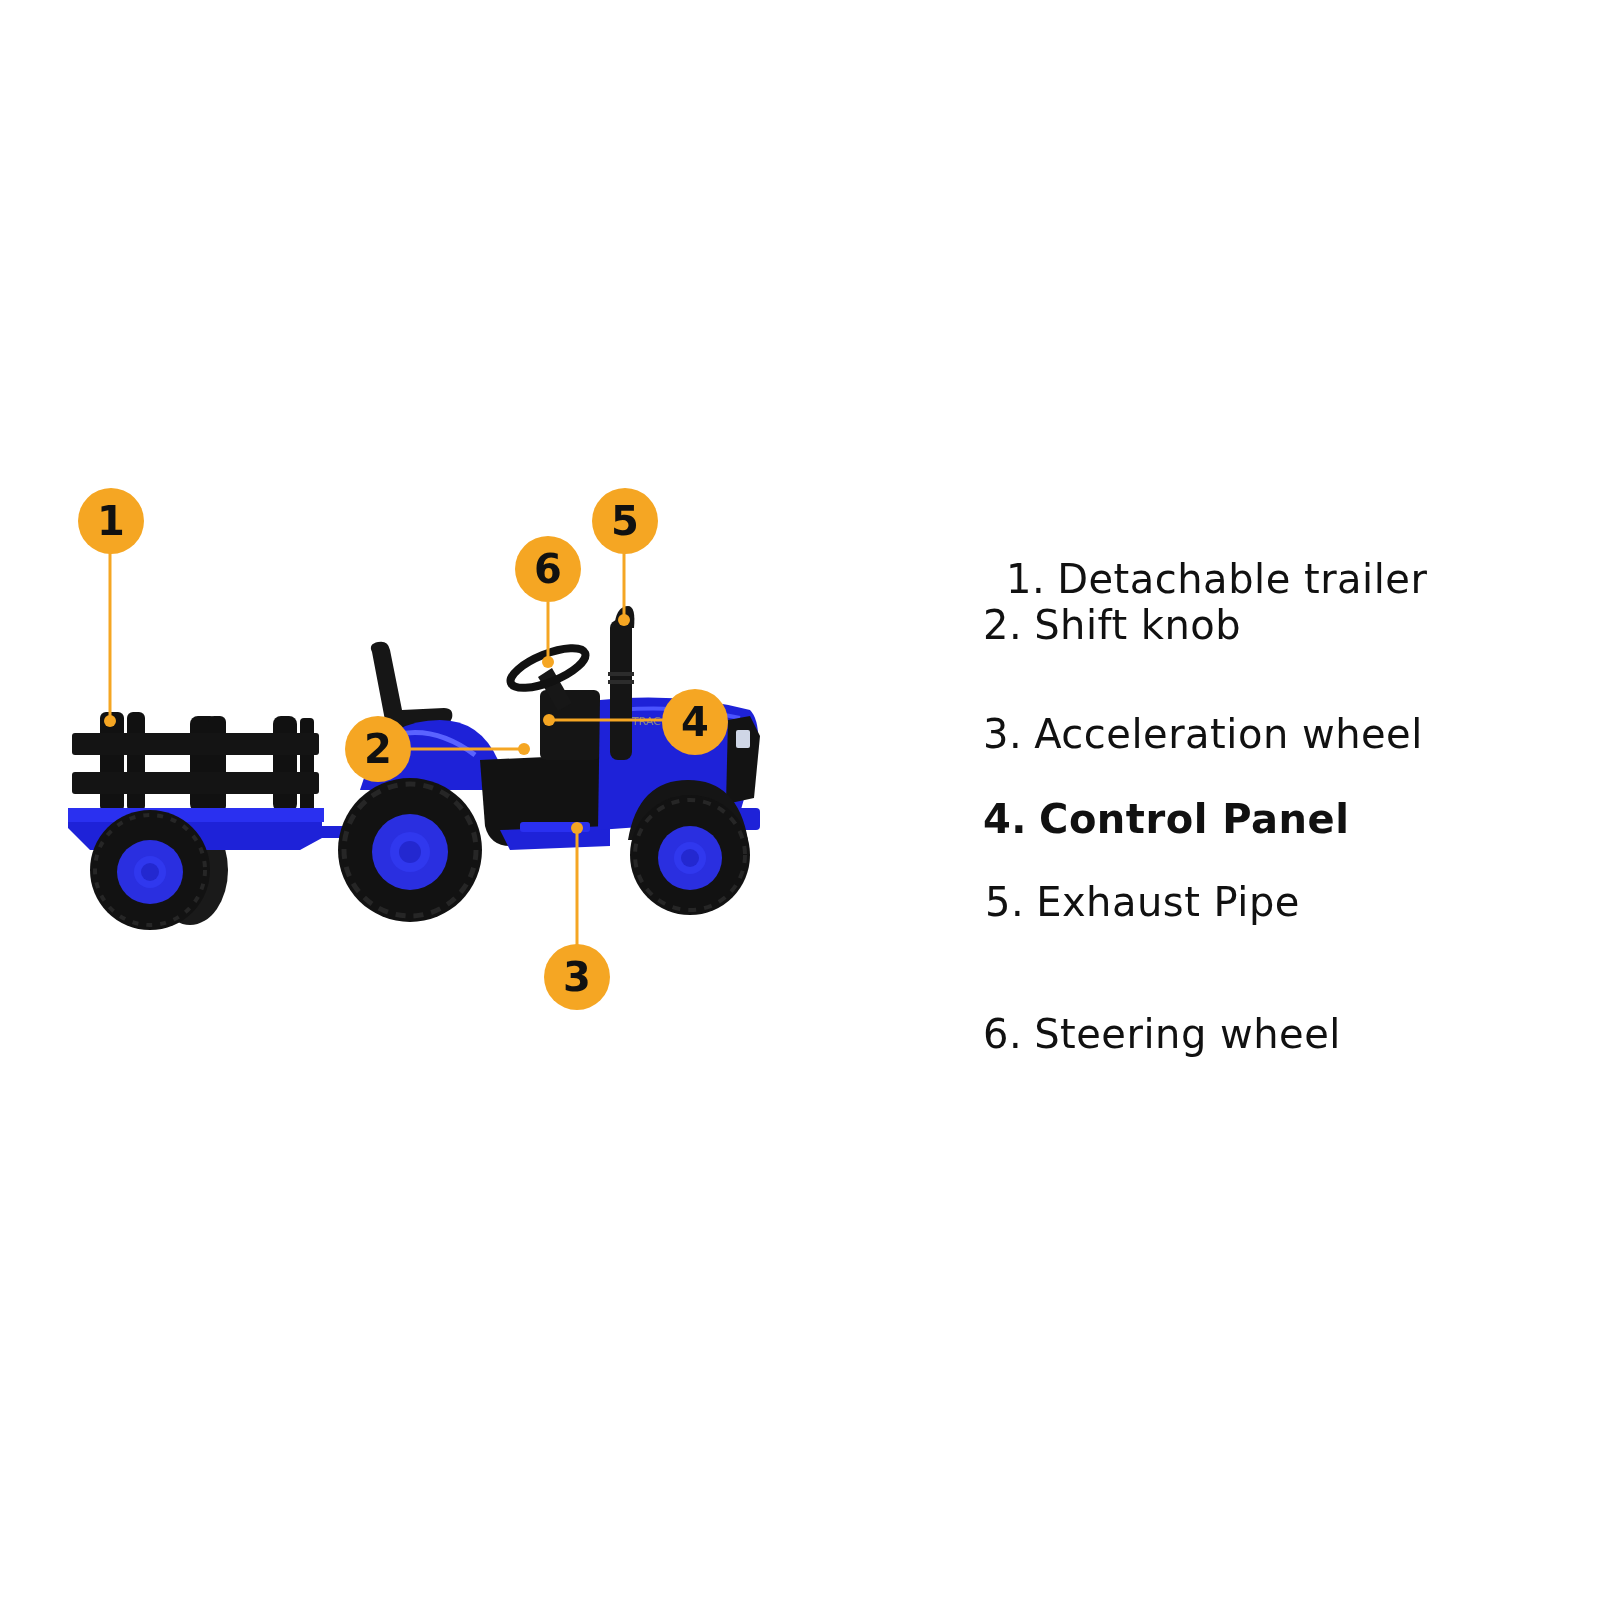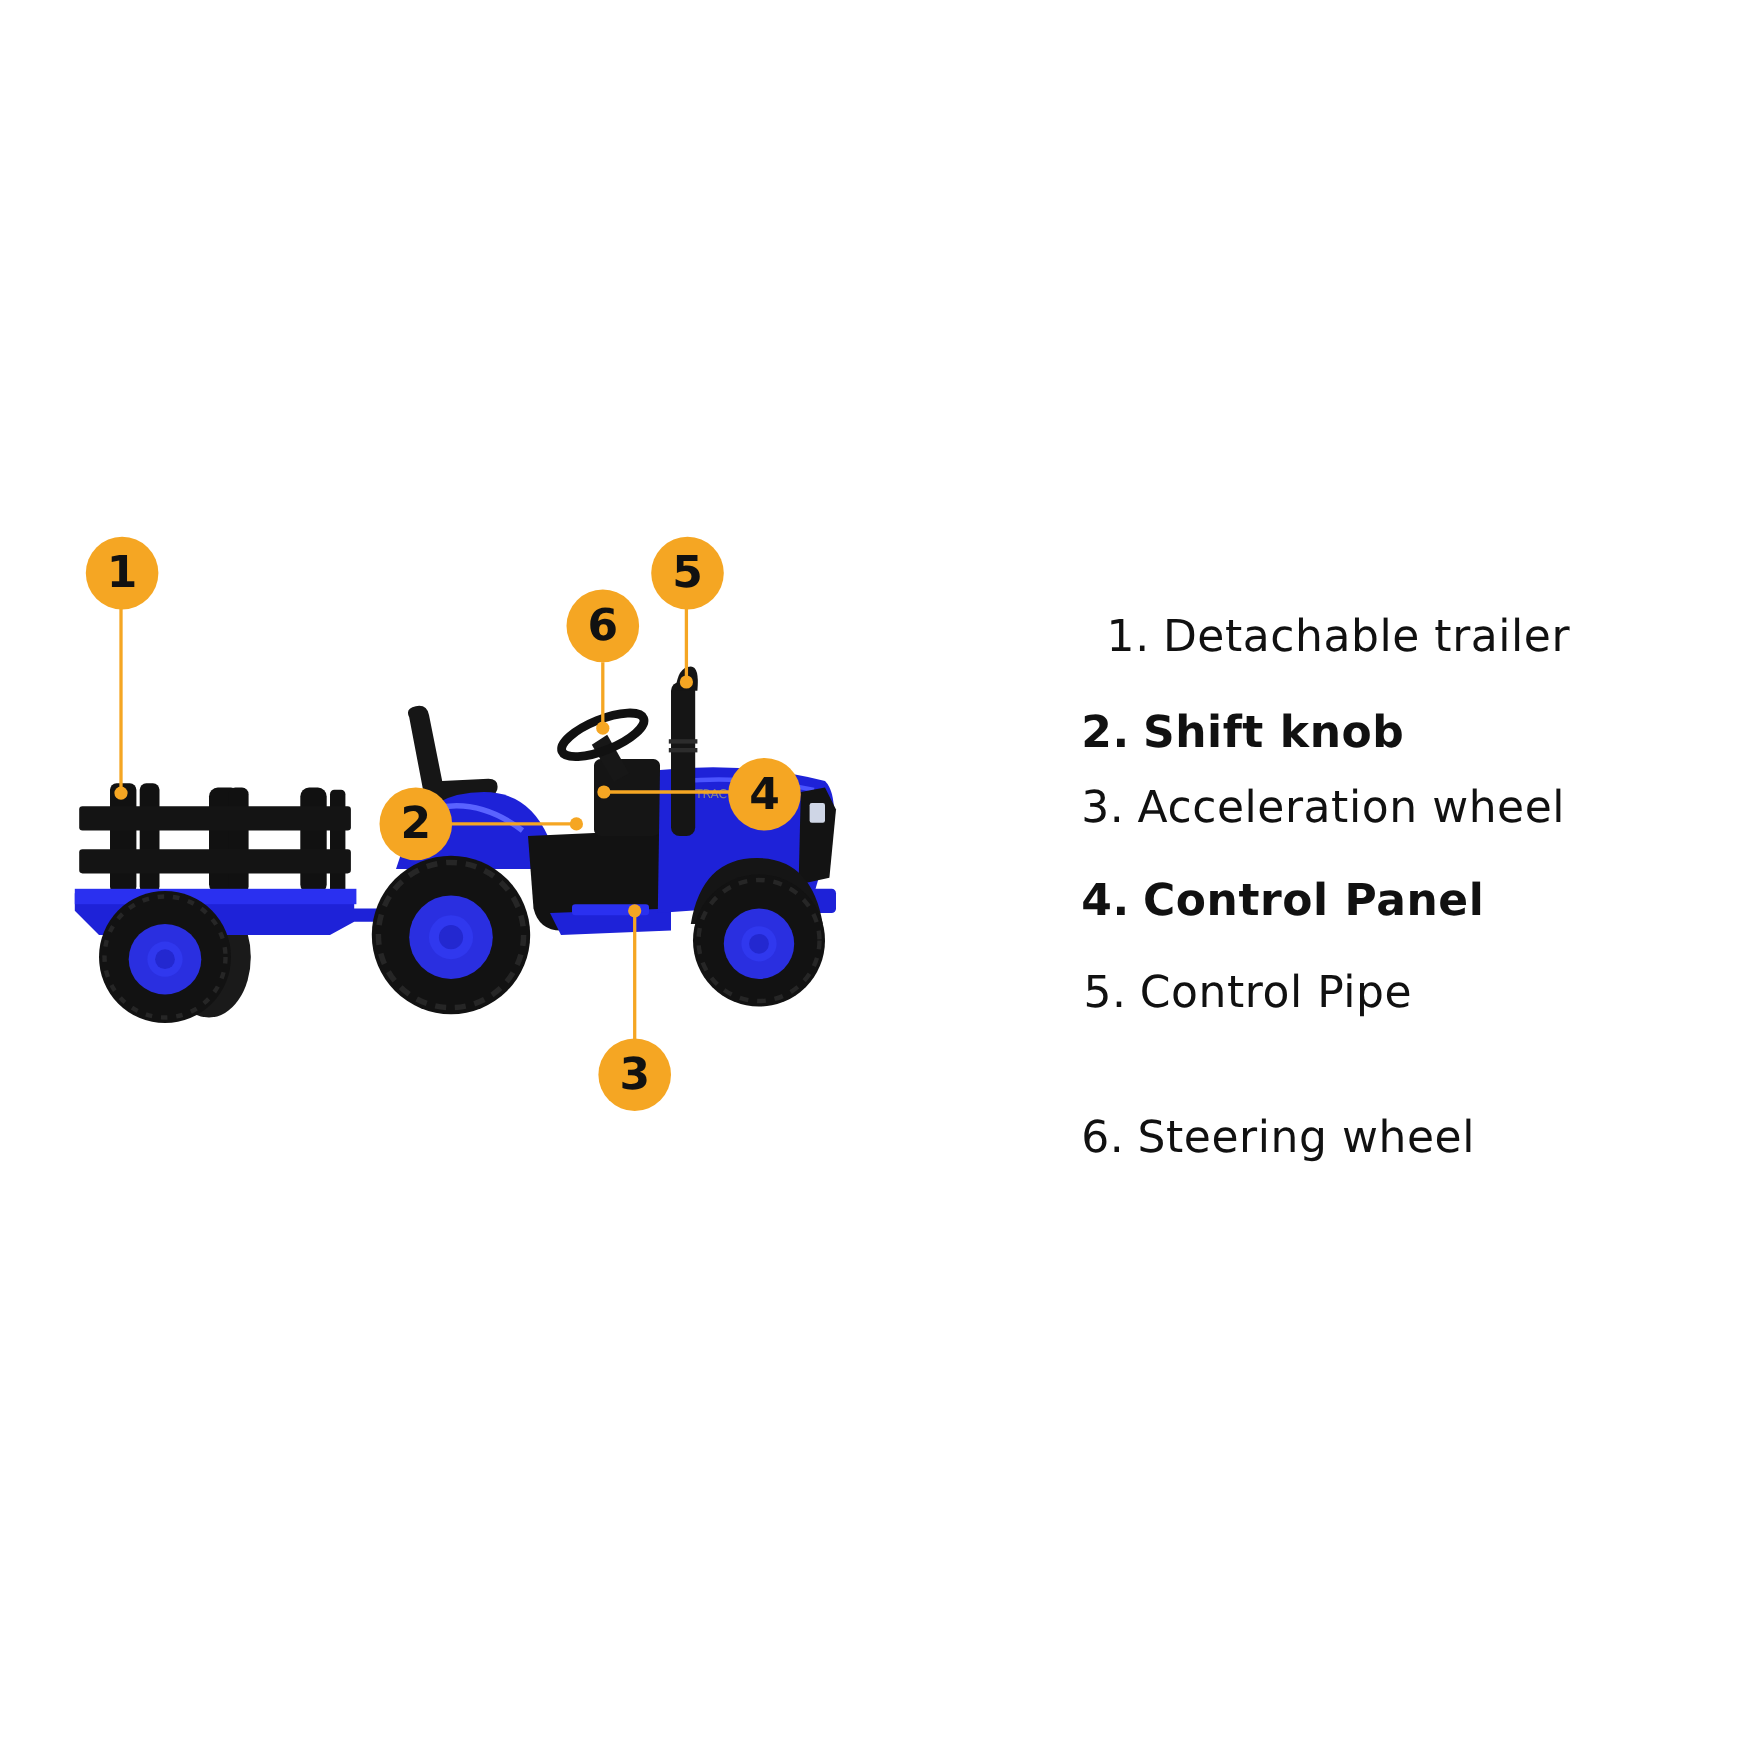--- a/index.html
+++ b/index.html
@@ -117,28 +117,28 @@
 <div class="badge" style="left:345px; top:716px;">2</div>
 <div class="badge" style="left:544px; top:944px;">3</div>
 <div class="badge" style="left:662px; top:689px;">4</div>
 <div class="badge" style="left:592px; top:488px;">5</div>
 <div class="badge" style="left:515px; top:536px;">6</div>
 
 <div class="legend">
   <div class="legend-item" style="left:16px; top:556px;">
     <span class="legend-num">1.</span><span>Detachable trailer</span>
   </div>
-  <div class="legend-item" style="left:-7px; top:643px;font-weight:bold;">
+  <div class="legend-item" style="left:-7px; top:602px;">
     <span class="legend-num">2.</span><span>Shift knob</span>
   </div>
   <div class="legend-item" style="left:-7px; top:711px;">
     <span class="legend-num">3.</span><span>Acceleration wheel</span>
   </div>
   <div class="legend-item" style="left:-7px; top:796px;font-weight:bold;">
     <span class="legend-num">4.</span><span>Control Panel</span>
   </div>
   <div class="legend-item" style="left:-5px; top:879px;">
-    <span class="legend-num">5.</span><span>Control Pipe</span>
+    <span class="legend-num">5.</span><span>Exhaust Pipe</span>
   </div>
   <div class="legend-item" style="left:-7px; top:1011px;">
     <span class="legend-num">6.</span><span>Steering wheel</span>
   </div>
 </div>
 
 </body></html>

